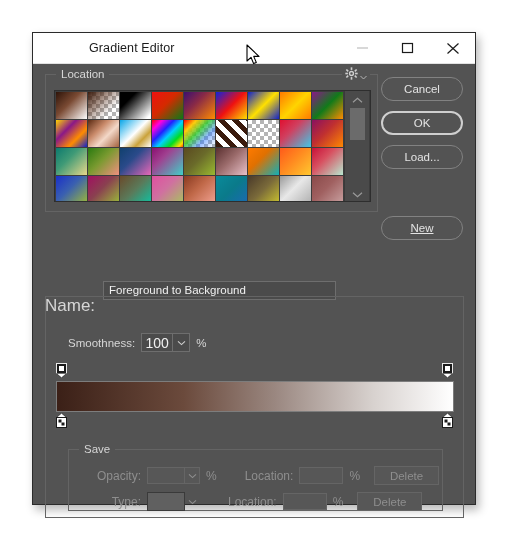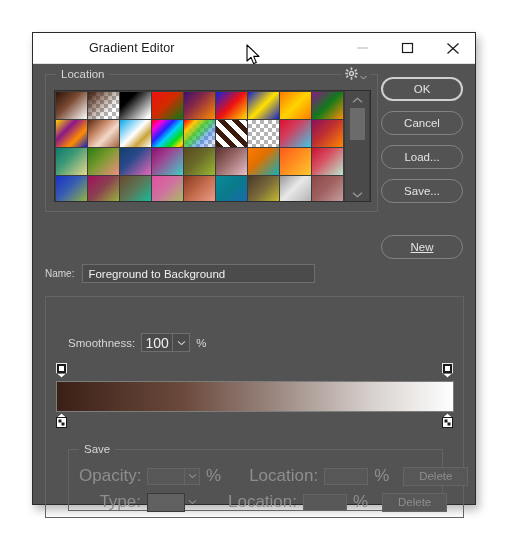--- a/index.html
+++ b/index.html
@@ -96,28 +96,28 @@
   .pbtn {
     width:82px; height:24px; margin-bottom:10px;
     border-radius:12px;
     border:1px solid #828282;
     background:#535353;
     color:#e3e3e3; font-size:11.5px;
     display:flex; align-items:center; justify-content:center;
     box-sizing:border-box;
   }
   .pbtn.primary { border:2px solid #cfcfcf; }
-  .pbtn.new { margin-top:32px;text-decoration:underline; }
+  .pbtn.new { margin-top:47px;text-decoration:underline; }
 
   
   .name-row {
     position:absolute; left:12px; top:200px;
     display:flex; align-items:center; gap:8px;
   }
-  .name-label { font-size:10px; color:#d6d6d6; }
+  .name-label { font-size:17px; color:#d6d6d6;margin-top:32px; }
   .name-input {
     width:233px; height:19px;
     background:#4b4b4b; border:1px solid #6e6e6e;
     color:#f0f0f0; font-size:11.5px;
     display:flex; align-items:center; padding-left:5px;
     box-sizing:border-box;
   }
 
   
   .grad-group { position:absolute; left:12px; top:232px; width:419px; height:222px; }
@@ -145,21 +145,21 @@
   
   .strip-wrap { position:absolute; left:10px; top:62px; width:398px; height:74px; }
   .strip {
     position:absolute; left:0; top:22px; width:398px; height:31px;
     border:1px solid #7d7d7d; box-sizing:border-box;
   }
   .stop { position:absolute; width:11px; height:14px; }
 
   
   .stops-group { position:absolute; left:22px; top:152px; width:375px; height:62px; }
-  .dis-label { font-size:17px; color:#8e8e8e; }
+  .dis-label { font-size:12px; color:#8e8e8e; }
   .dis-box { background:#575757; border:1px solid #656565; box-sizing:border-box; height:17px; }
   .dis-caret { width:15px; height:17px; border:1px solid #656565; border-left:none;
                background:#575757; display:flex; align-items:center; justify-content:center; box-sizing:border-box;}
   .dis-btn {
     width:65px; height:19px; background:#575757; border:1px solid #656565;
     color:#8e8e8e; font-size:11.5px; display:flex; align-items:center; justify-content:center;
     box-sizing:border-box;
   }
   .srow { position:absolute; display:flex; align-items:center; }
 
@@ -280,24 +280,23 @@
                 <svg width="11" height="7" viewBox="0 0 11 7">
                     <path d="M1 1.8 L5.5 5.6 L10 1.8" fill="none" stroke="#9a9a9a" stroke-width="1.2"></path>
                   </svg>
               </span>
             </div>
           </div>
         </div>
       </div>
 
       <div class="btn-col">
+        <div class="pbtn">Cancel</div>
         <div class="pbtn primary">OK</div>
-        <div class="pbtn">Cancel</div>
         <div class="pbtn">Load...</div>
-        <div class="pbtn">Save...</div>
         <div class="pbtn new">New</div>
       </div>
 
       <div class="name-row">
         <div class="name-label">Name:</div>
         <div class="name-input">Foreground to Background</div>
       </div>
 
       <div class="group grad-group">
 

